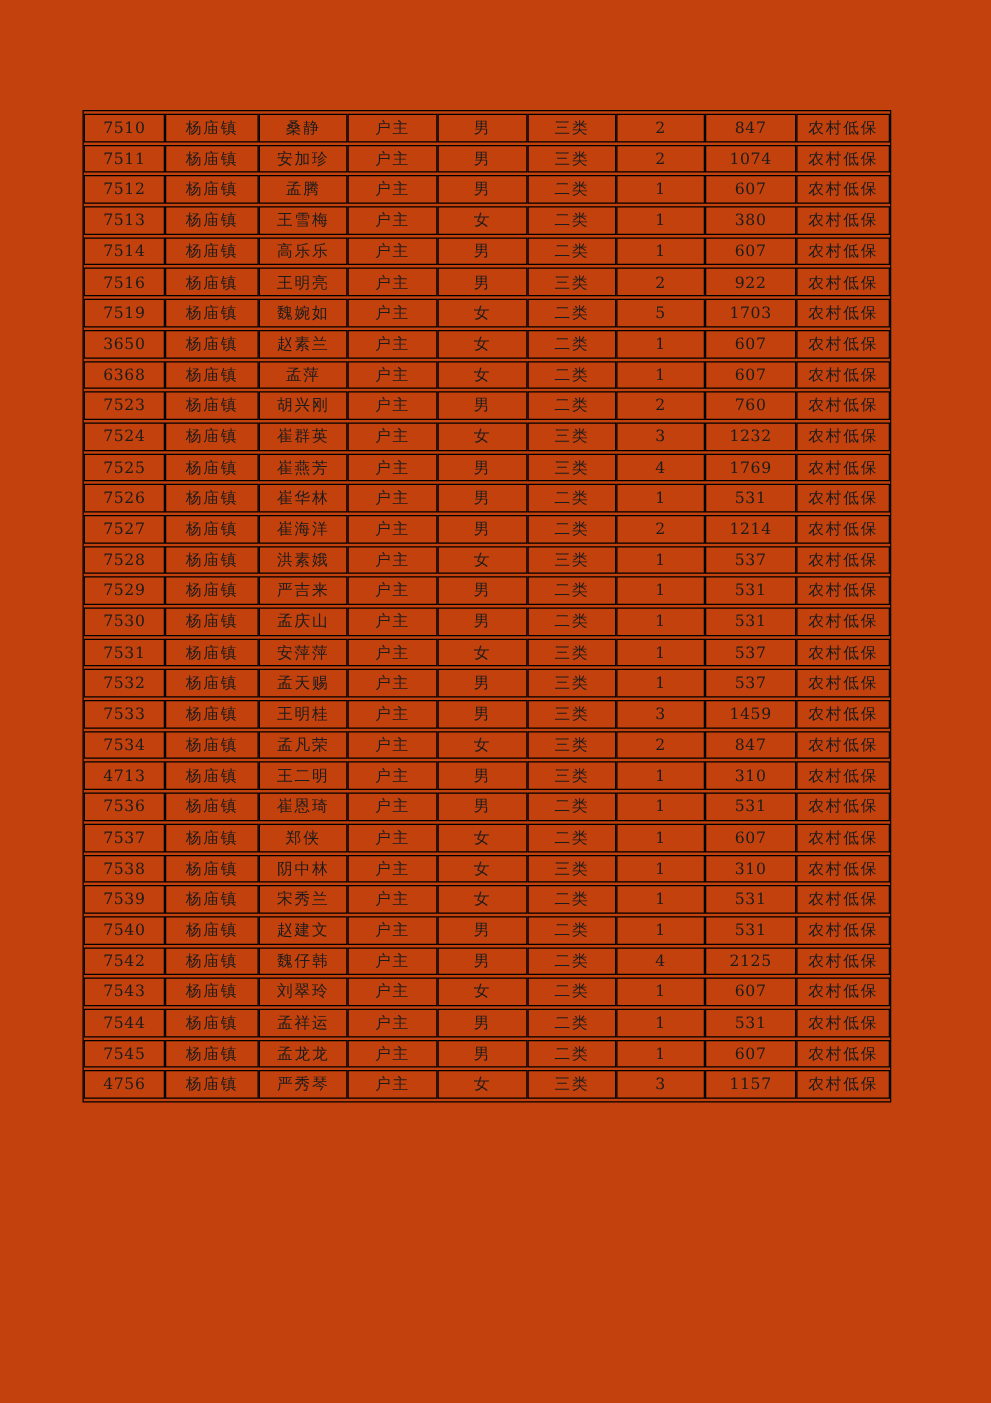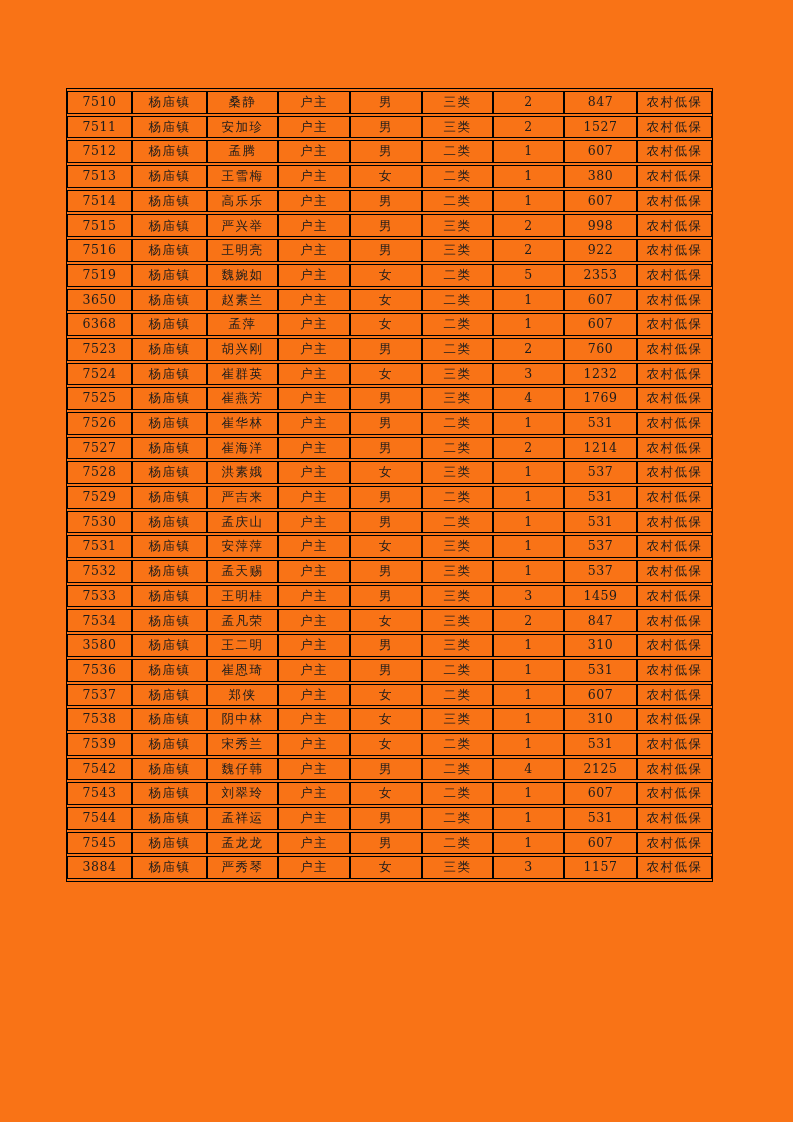--- a/index.html
+++ b/index.html
@@ -4,21 +4,21 @@
 <style>
   html, body {
     margin: 0;
     padding: 0;
     background: #ffffff;
   }
   .page {
     position: relative;
     width: 793px;
     height: 1122px;
-    background: #f97316;
+    background: #c2410c;
     overflow: hidden;
     font-family: "DejaVu Serif", "Liberation Serif", serif;
     color: #1c1c1c;
   }
   table.roster {
     position: absolute;
     left: 66px;
     top: 88px;
     width: 645px;
     table-layout: fixed;
@@ -81,21 +81,21 @@
           <td>农村低保</td>
         </tr>
         <tr>
           <td>7511</td>
           <td>杨庙镇</td>
           <td>安加珍</td>
           <td>户主</td>
           <td>男</td>
           <td>三类</td>
           <td>2</td>
-          <td>1527</td>
+          <td>1074</td>
           <td>农村低保</td>
         </tr>
         <tr>
           <td>7512</td>
           <td>杨庙镇</td>
           <td>孟腾</td>
           <td>户主</td>
           <td>男</td>
           <td>二类</td>
           <td>1</td>
@@ -118,50 +118,39 @@
           <td>杨庙镇</td>
           <td>高乐乐</td>
           <td>户主</td>
           <td>男</td>
           <td>二类</td>
           <td>1</td>
           <td>607</td>
           <td>农村低保</td>
         </tr>
         <tr>
-          <td>7515</td>
-          <td>杨庙镇</td>
-          <td>严兴举</td>
-          <td>户主</td>
-          <td>男</td>
-          <td>三类</td>
-          <td>2</td>
-          <td>998</td>
-          <td>农村低保</td>
-        </tr>
-        <tr>
           <td>7516</td>
           <td>杨庙镇</td>
           <td>王明亮</td>
           <td>户主</td>
           <td>男</td>
           <td>三类</td>
           <td>2</td>
           <td>922</td>
           <td>农村低保</td>
         </tr>
         <tr>
           <td>7519</td>
           <td>杨庙镇</td>
           <td>魏婉如</td>
           <td>户主</td>
           <td>女</td>
           <td>二类</td>
           <td>5</td>
-          <td>2353</td>
+          <td>1703</td>
           <td>农村低保</td>
         </tr>
         <tr>
           <td>3650</td>
           <td>杨庙镇</td>
           <td>赵素兰</td>
           <td>户主</td>
           <td>女</td>
           <td>二类</td>
           <td>1</td>
@@ -305,21 +294,21 @@
           <td>杨庙镇</td>
           <td>孟凡荣</td>
           <td>户主</td>
           <td>女</td>
           <td>三类</td>
           <td>2</td>
           <td>847</td>
           <td>农村低保</td>
         </tr>
         <tr>
-          <td>3580</td>
+          <td>4713</td>
           <td>杨庙镇</td>
           <td>王二明</td>
           <td>户主</td>
           <td>男</td>
           <td>三类</td>
           <td>1</td>
           <td>310</td>
           <td>农村低保</td>
         </tr>
         <tr>
@@ -354,20 +343,31 @@
           <td>1</td>
           <td>310</td>
           <td>农村低保</td>
         </tr>
         <tr>
           <td>7539</td>
           <td>杨庙镇</td>
           <td>宋秀兰</td>
           <td>户主</td>
           <td>女</td>
+          <td>二类</td>
+          <td>1</td>
+          <td>531</td>
+          <td>农村低保</td>
+        </tr>
+        <tr>
+          <td>7540</td>
+          <td>杨庙镇</td>
+          <td>赵建文</td>
+          <td>户主</td>
+          <td>男</td>
           <td>二类</td>
           <td>1</td>
           <td>531</td>
           <td>农村低保</td>
         </tr>
         <tr>
           <td>7542</td>
           <td>杨庙镇</td>
           <td>魏仔韩</td>
           <td>户主</td>
@@ -404,21 +404,21 @@
           <td>杨庙镇</td>
           <td>孟龙龙</td>
           <td>户主</td>
           <td>男</td>
           <td>二类</td>
           <td>1</td>
           <td>607</td>
           <td>农村低保</td>
         </tr>
         <tr>
-          <td>3884</td>
+          <td>4756</td>
           <td>杨庙镇</td>
           <td>严秀琴</td>
           <td>户主</td>
           <td>女</td>
           <td>三类</td>
           <td>3</td>
           <td>1157</td>
           <td>农村低保</td>
         </tr>
       </tbody>

